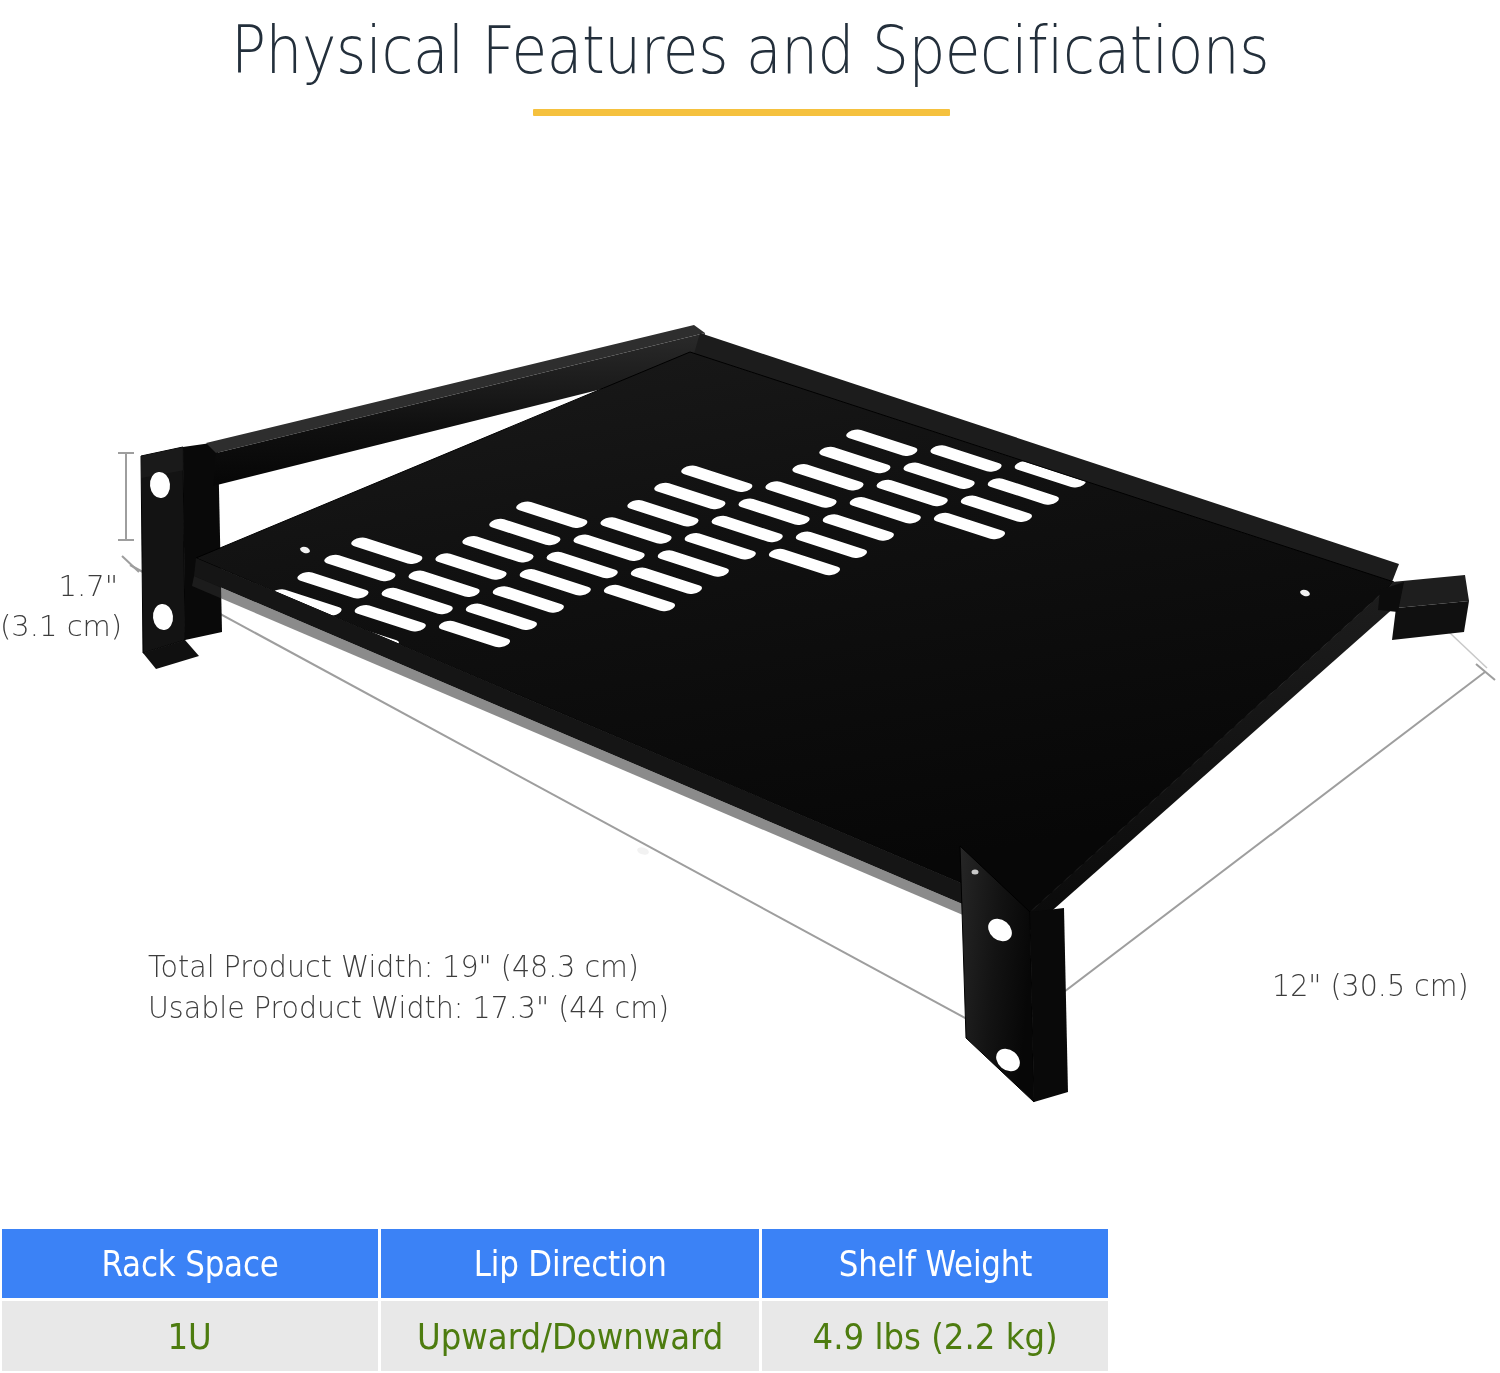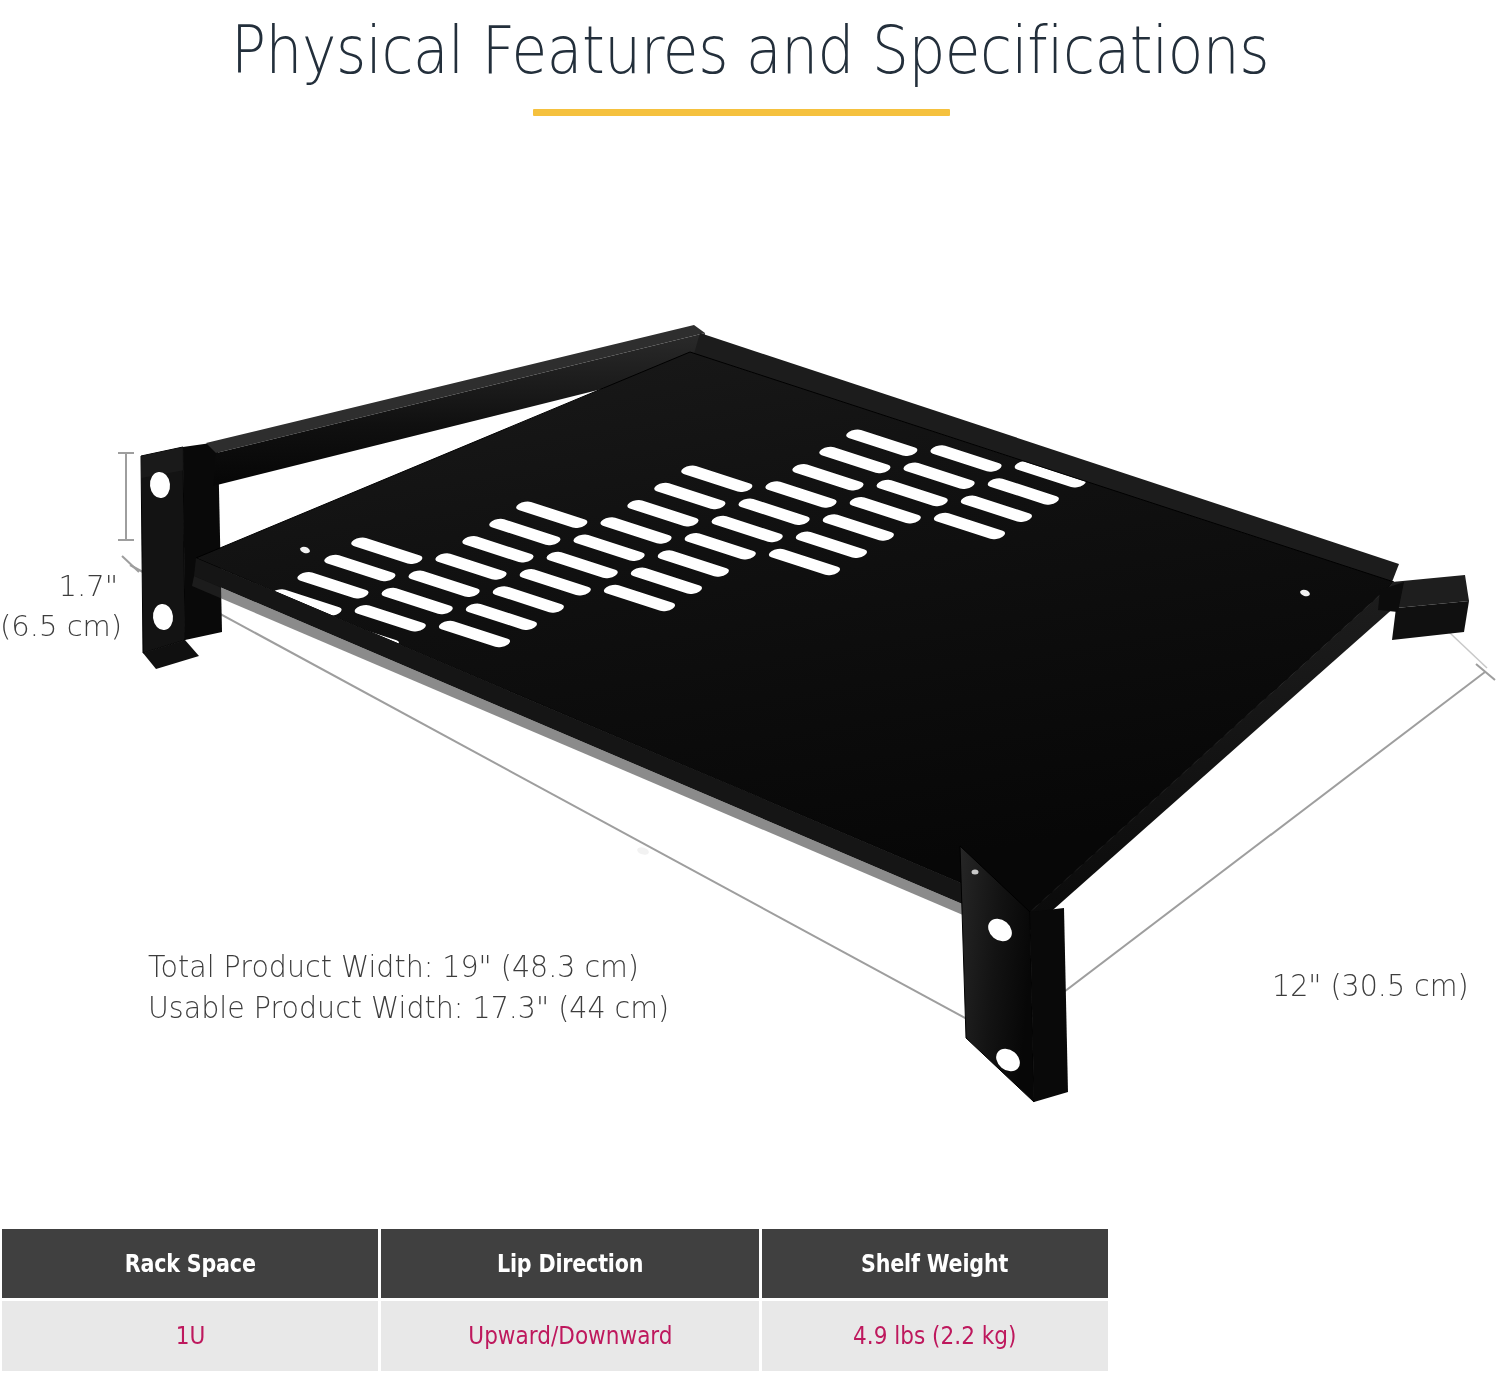--- a/index.html
+++ b/index.html
@@ -127,38 +127,38 @@
   }
   .spec-cell {
     height: 100%;
     display: flex;
     align-items: center;
     justify-content: center;
     box-sizing: border-box;
     text-align: center;
   }
   #spec-head-row .spec-cell {
-    background: #404040;
+    background: #3b82f6;
     color: #ffffff;
     font-family: "DejaVu Sans", sans-serif;
-    font-size: 24px;
-    font-weight: bold;
+    font-size: 36px;
+    font-weight: normal;
     letter-spacing: -0.2px;
     transform: none;
     margin-right: 3px;
   }
   #spec-head-row .spec-cell span {
     display: inline-block;
     transform: scaleX(0.86);
   }
   #spec-body-row .spec-cell {
     background: #e8e8e8;
-    color: #be185d;
+    color: #4d7c0f;
     font-family: "DejaVu Sans", sans-serif;
-    font-size: 24px;
+    font-size: 36px;
     font-weight: 400;
     margin-right: 3px;
     text-align: right;
   }
   #spec-body-row .spec-cell span {
     display: inline-block;
     transform: scaleX(0.9);
   }
   .spec-cell.c0 { width: 376px; }
   .spec-cell.c1 { width: 393px; }
@@ -375,21 +375,21 @@
       <ellipse cx="1008" cy="940" rx="13" ry="10" fill="#ffffff" transform="rotate(40 1008 940)"></ellipse>
 
       <ellipse cx="975" cy="752" rx="3.5" ry="2.5" fill="#c9c9c9"></ellipse>
     </g>
 
     <polygon points="1380,470 1404,462 1398,492 1378,490" fill="#0c0c0c"></polygon>
   </svg>
 
   <div class="dim-label" id="dim-height-label">
     <span class="dl">1.7"</span>
-    <span class="dl">(6.5 cm)</span>
+    <span class="dl">(3.1 cm)</span>
   </div>
 
   <div class="dim-label" id="dim-width-label">
     <span class="dl">Total Product Width: 19" (48.3 cm)</span>
     <span class="dl">Usable Product Width: 17.3" (44 cm)</span>
   </div>
 
   <div class="dim-label" id="dim-depth-label">12" (30.5 cm)</div>
 </div>
 

